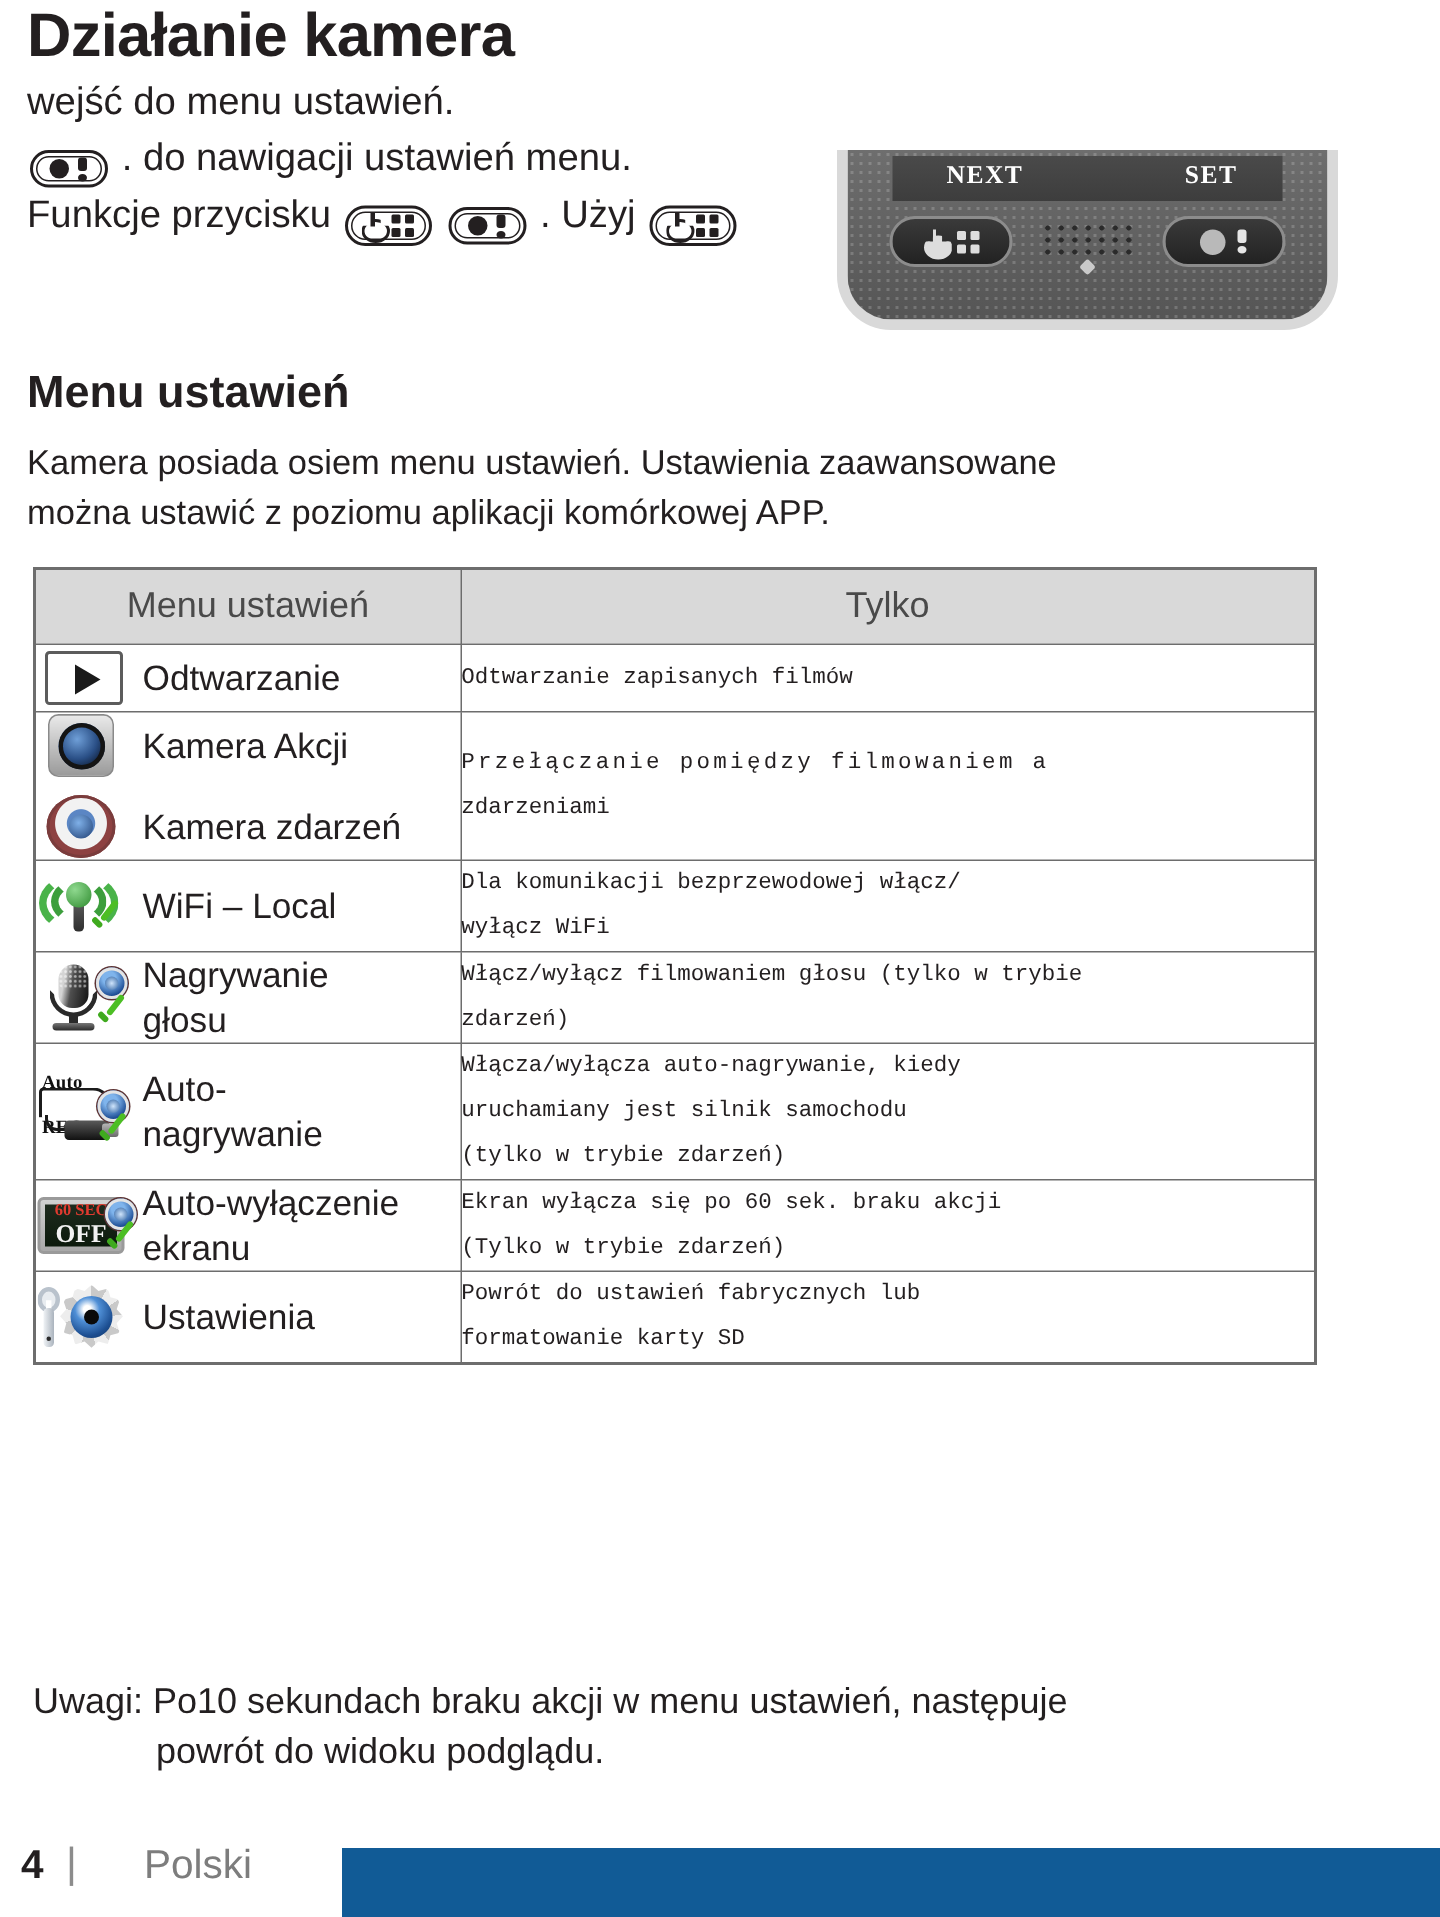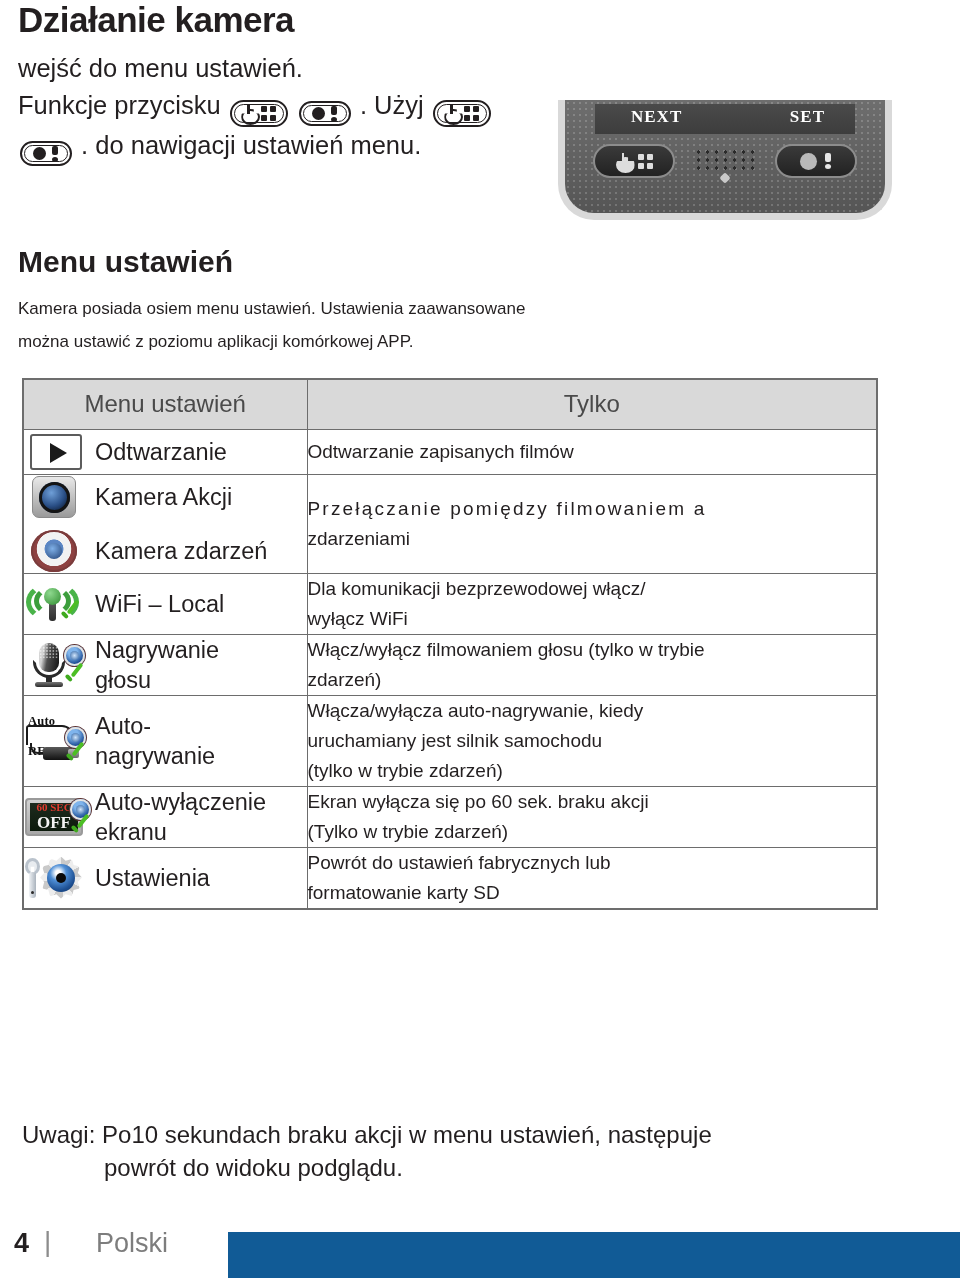--- a/index.html
+++ b/index.html
@@ -13,21 +13,21 @@
   }
   #page {
     position: relative;
     width: 960px; height: 1278px;
     background: #fff;
   }
 
   
   .h1 {
     position: absolute; left: 18px; top: 2px;
-    font-size: 35px; font-weight: bold; letter-spacing: -0.5px;
+    font-size: 41px; font-weight: bold; letter-spacing: -0.5px;
     line-height: 1.05;
   }
   .intro {
     position: absolute; left: 18px; top: 50px;
     width: 560px;
     font-size: 25.5px; line-height: 37px;
   }
   .intro .ln { display: block; white-space: nowrap; }
 
   
@@ -131,41 +131,41 @@
     width: 8px; height: 8px; background: #c9c9c9; border-radius: 2px;
   }
 
   
   .h2 {
     position: absolute; left: 18px; top: 245px;
     font-size: 30px; font-weight: bold;
   }
   .para {
     position: absolute; left: 18px; top: 292px;
-    width: 870px; font-size: 17px; line-height: 33px;
+    width: 870px; font-size: 23px; line-height: 33px;
   }
   .para .ln { display: block; white-space: nowrap; }
 
   
   .tbl {
     position: absolute; left: 22px; top: 378px;
     width: 856px;
     border: 2px solid #6d6d6d;
     border-collapse: collapse;
     table-layout: fixed;
   }
   .tbl td, .tbl th { border: 1.6px solid #6d6d6d; padding: 0; vertical-align: middle; }
   .col-menu { width: 284px; }
   .col-desc { width: 570px; }
   .thead td {
     background: #d9d9d9; text-align: center;
     font-size: 24px; color: #4a4a4a; height: 50px;
   }
   .cell-menu { padding: 7px 6px 7px 10px; }
-  .cell-desc { padding: 7px 10px 7px 12px; font-size: 19px; line-height: 30px; }
+  .cell-desc { padding: 7px 10px 7px 12px; font-size: 15px; line-height: 30px; font-family: Liberation Mono, monospace; }
   .cell-desc .ln { display: block; }
   .menu-item {
     display: flex; align-items: center; gap: 9px;
     font-size: 23.5px; line-height: 30px; min-height: 44px;
   }
   .menu-item + .menu-item { margin-top: 10px; }
   .mi-label { white-space: pre-line; }
   .icon-wrap { position: relative; width: 62px; height: 44px; flex: 0 0 62px; }
   .spaced { letter-spacing: 2.2px; }
 
@@ -373,20 +373,29 @@
 </style>
 </head>
 <body>
 
 <div id="page">
 
   <div class="h1">Działanie kamera</div>
 
   <div class="intro">
     <span class="ln">wejść do menu ustawień.</span>
+    <span class="ln">
+      <span class="btn-glyph small">
+        <span class="g-row">
+          <span class="ico-dot"></span>
+          <span class="ico-excl"></span>
+        </span>
+      </span>
+      <span>. do nawigacji ustawień menu.</span>
+    </span>
     <span class="ln">
       <span>Funkcje przycisku</span>
       <span class="btn-glyph">
         <span class="g-row">
           <span class="ico-power"></span>
           <span class="ico-grid">
               <i></i>
               <i></i>
               <i></i>
               <i></i>
@@ -404,29 +413,20 @@
         <span class="g-row">
           <span class="ico-power"></span>
           <span class="ico-grid">
               <i></i>
               <i></i>
               <i></i>
               <i></i>
             </span>
         </span>
       </span>
-    </span>
-    <span class="ln">
-      <span class="btn-glyph small">
-        <span class="g-row">
-          <span class="ico-dot"></span>
-          <span class="ico-excl"></span>
-        </span>
-      </span>
-      <span>. do nawigacji ustawień menu.</span>
     </span>
   </div>
 
   <div class="camera">
     <div class="cam-body">
       <div class="cam-tex"></div>
       <div class="cam-screenstrip"></div>
       <div class="cam-lbl next">NEXT</div>
       <div class="cam-lbl set">SET</div>
       <div class="cam-speaker"></div>

